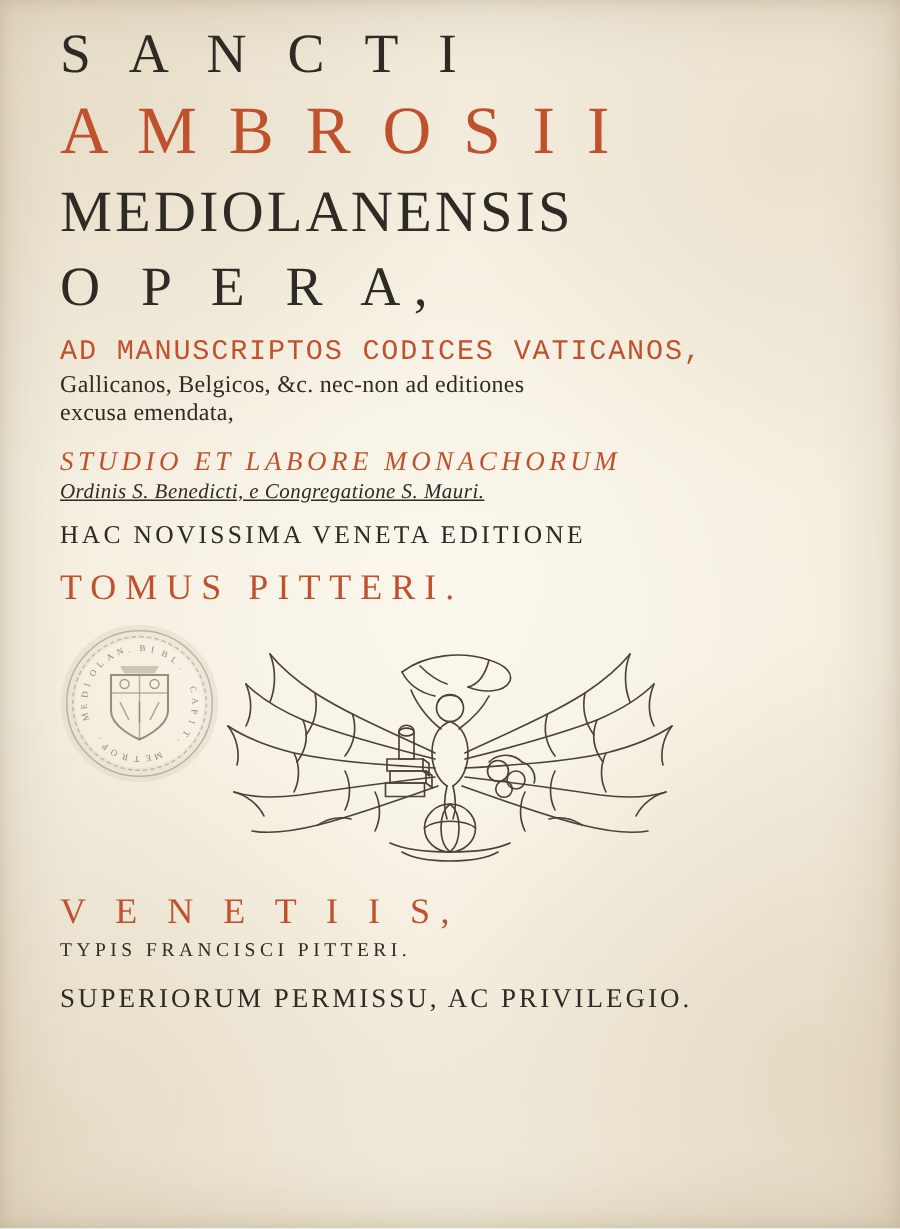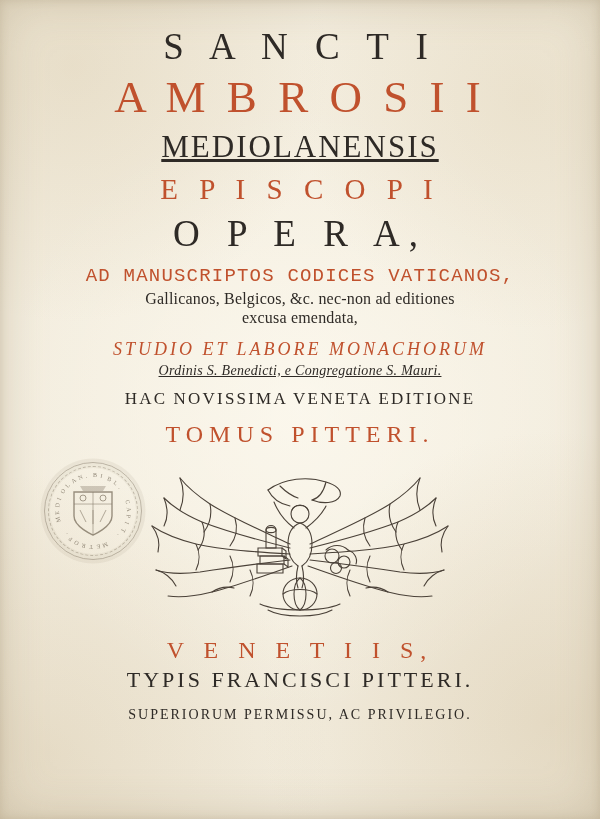--- a/index.html
+++ b/index.html
@@ -34,22 +34,21 @@
     content: "";
     position: absolute;
     inset: 0;
     box-shadow: inset 0 0 48px rgba(140,118,80,0.28), inset 0 0 10px rgba(120,100,65,0.18);
     pointer-events: none;
   }
 
   .content {
     position: relative;
     z-index: 3;
-    padding: 22px 40px 0 40px;
-    text-align: center;
+    padding: 12px 40px 0 40px;
   }
 
   .l1, .l2, .l3, .l4, .l5 {
     line-height: 1.05;
   }
 
   .black { color: #2e2a26; }
   .red   { color: #c0512d; }
 
   .t-sancti {
@@ -57,24 +56,23 @@
     letter-spacing: 9px;
     margin: 6px 0 2px 0;
     font-weight: 400;
   }
   .t-ambrosii {
     font-size: 45px;
     letter-spacing: 5px;
     margin: 4px 0 2px 0;
   }
   .t-medio {
-    font-size: 31px;
+    font-size: 39px;
     letter-spacing: 2px;
     margin: 6px 0 3px 0;
-    text-decoration: underline;
   }
   .t-episcopi {
     font-size: 29px;
     letter-spacing: 7px;
     margin: 8px 0 2px 0;
   }
   .t-opera {
     font-size: 37px;
     letter-spacing: 9px;
     margin: 6px 0 8px 0;
@@ -180,49 +178,48 @@
     width: 320px;
     height: 172px;
   }
 
   .t-venetiis {
     font-size: 24px;
     letter-spacing: 7px;
     margin: 10px 0 3px 0;
   }
   .t-typis {
-    font-size: 22px;
+    font-size: 13px;
     letter-spacing: 3px;
     margin: 3px 0 14px 0;
   }
   .t-year {
     font-size: 23px;
     letter-spacing: 4px;
     margin: 10px 0 6px 0;
   }
   .t-superiorum {
-    font-size: 14px;
+    font-size: 18px;
     letter-spacing: 2px;
     margin: 4px 0 0 0;
   }
 </style>
 </head>
 <body>
 
 <div id="page">
 
   <div class="content">
 
     <div class="t-sancti black l1">S A N C T I</div>
 
     <div class="t-ambrosii red">A M B R O S I I</div>
 
     <div class="t-medio black">MEDIOLANENSIS</div>
 
-    <div class="t-episcopi red">E P I S C O P I</div>
 
     <div class="t-opera black">O P E R A,</div>
 
     <div class="t-admanu red">AD MANUSCRIPTOS CODICES VATICANOS,</div>
 
     <div class="t-gallicanos black">Gallicanos, Belgicos, &amp;c. nec-non ad editiones</div>
 
     <div class="t-veteres black">excusa emendata,</div>
 
     <div class="t-studio red">STUDIO ET LABORE MONACHORUM</div>

